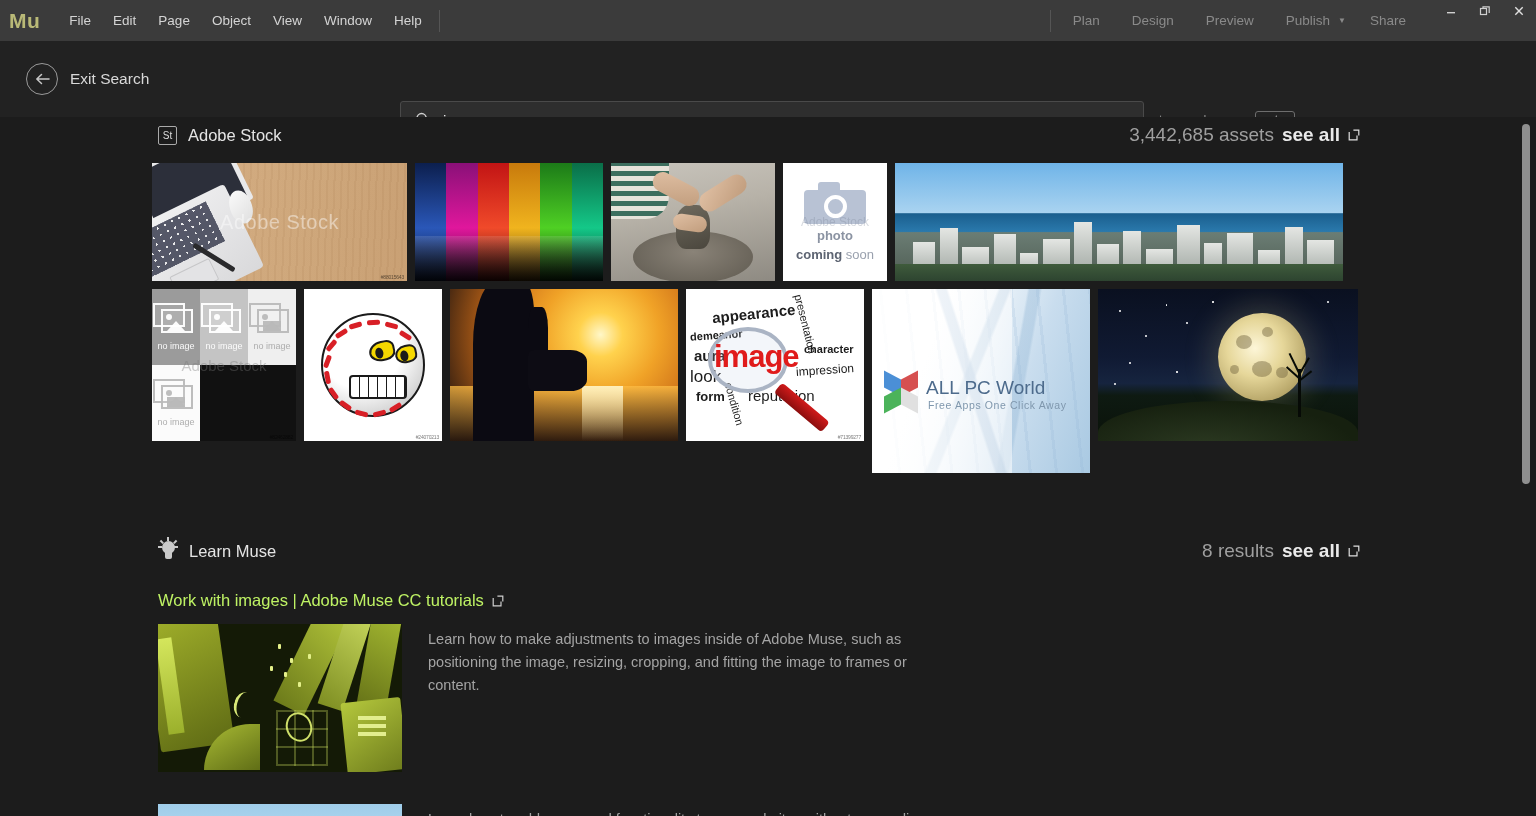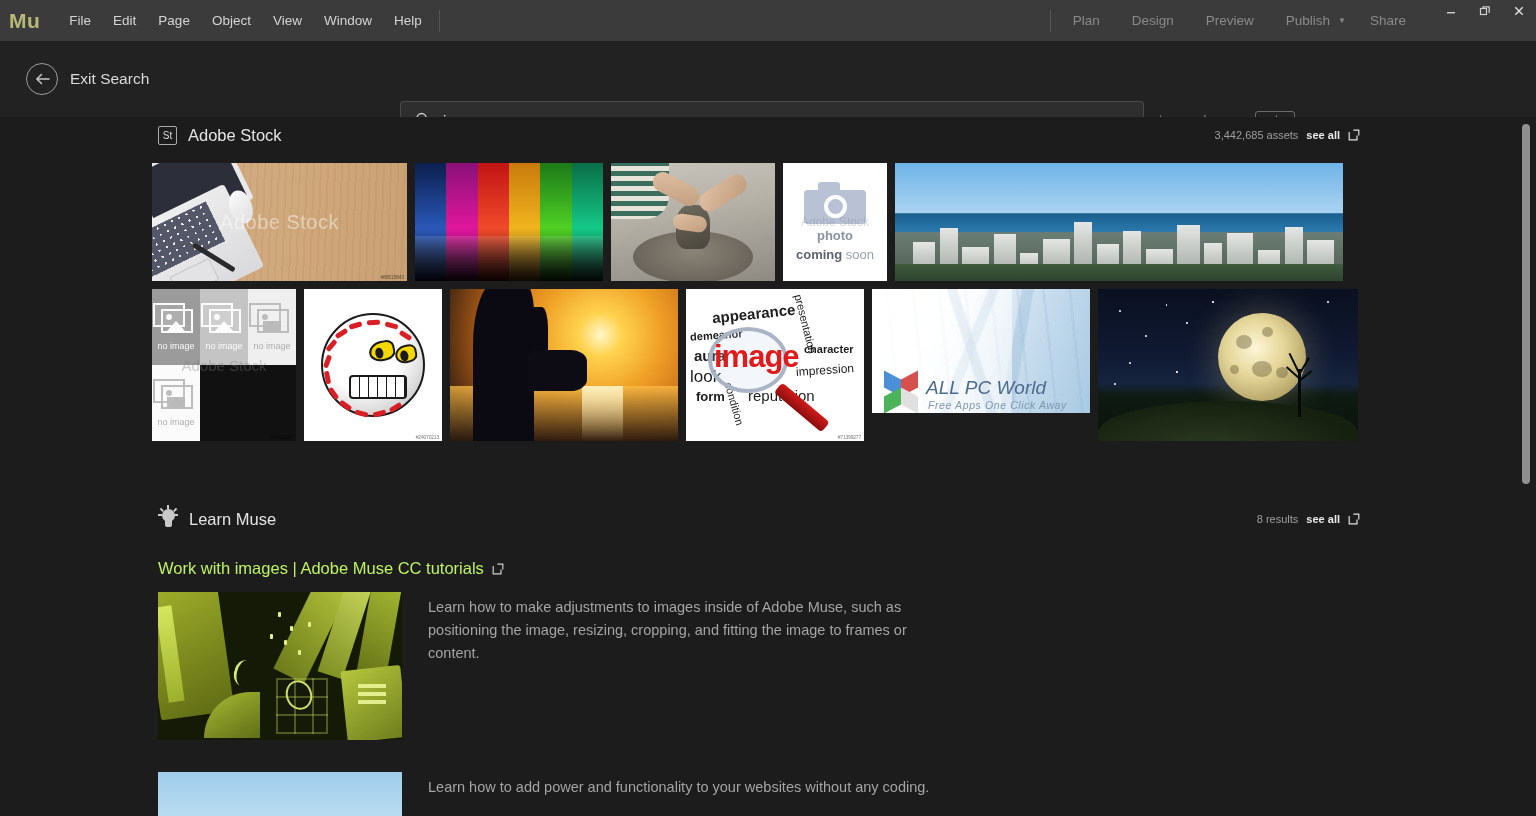--- a/index.html
+++ b/index.html
@@ -107,21 +107,21 @@
   }
   .section-title-text { font-size: 16.5px; color: #e4e4e4; }
   .st-badge {
     width: 19px; height: 19px;
     border: 1.3px solid #aaa; border-radius: 2px;
     display: flex; align-items: center; justify-content: center;
     font-size: 10px; color: #ddd;
   }
   .section-meta {
     margin-left: auto; display: flex; align-items: center; gap: 8px;
-    font-size: 11px; color: #9f9f9f;
+    font-size: 19px; color: #9f9f9f;
   }
   .see-all { color: #eaeaea; font-weight: 700; cursor: pointer; }
 
   
   .thumb-row { display: flex; gap: 8px; padding-left: 152px; }
   .thumb {
     position: relative; overflow: hidden; cursor: pointer;
     background: #111; flex: none;
   }
   .wm {
@@ -719,21 +719,21 @@
       <div class="wc" style="left:118px;top:4px;font-size:11px;transform:rotate(76deg);transform-origin:left top;font-weight:400;">presentation</div>
       <div class="wc" style="left:118px;top:54px;font-size:11px;">character</div>
       <div class="wc" style="left:110px;top:74px;font-size:12px;font-weight:400;transform:rotate(-4deg);">impression</div>
       <div class="wc" style="left:62px;top:98px;font-size:15px;font-weight:400;">reputation</div>
       <div class="loupe"></div>
       <div class="loupe-h"></div>
       <div class="wc-image">image</div>
       <div class="idcode">#71399277</div>
     </div>
 
-    <div class="thumb t-apw" style="width:218px;height:124px;font-style:italic;">
+    <div class="thumb t-apw" style="width:218px;height:184px;">
       <div class="apw-beams"></div>
       <div class="apw-wash"></div>
       <div class="apw-cube">
         <i style="left:0;top:0;background:#4b8fd6;transform:skewY(28deg);"></i>
         <i style="left:17px;top:0;background:#d65050;transform:skewY(-28deg);"></i>
         <i style="left:0;top:17px;background:#4bb35a;transform:skewY(-28deg);"></i>
         <i style="left:17px;top:17px;background:#e0e0e0;transform:skewY(28deg);"></i>
       </div>
       <div class="apw-name">ALL PC World</div>
       <div class="apw-tag">Free Apps One Click Away</div>

